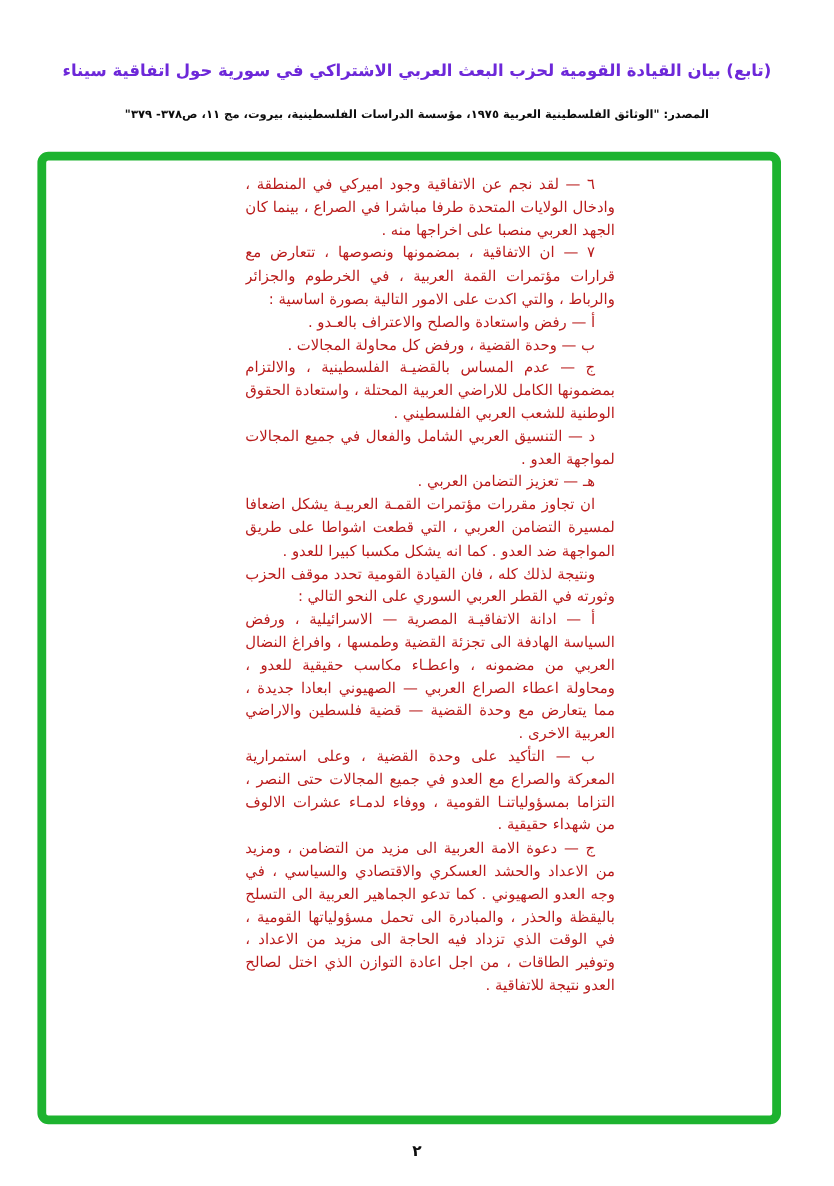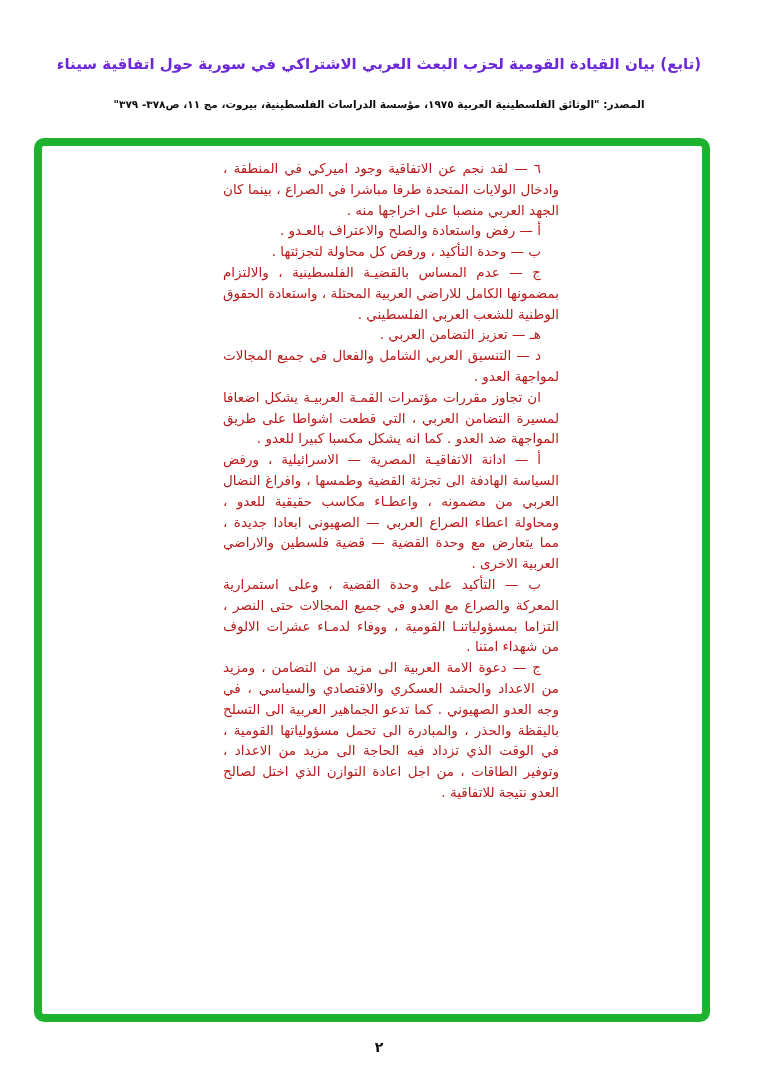--- a/index.html
+++ b/index.html
@@ -85,26 +85,28 @@
 <div class="page">
 
   <div class="doc-title">(تابع) بيان القيادة القومية لحزب البعث العربي الاشتراكي في سورية حول اتفاقية سيناء</div>
 
   <div class="doc-source">المصدر: "الوثائق الفلسطينية العربية ١٩٧٥، مؤسسة الدراسات الفلسطينية، بيروت، مج ١١، ص٣٧٨- ٣٧٩"</div>
 
   <div class="frame" style="border-color: rgb(29, 179, 47);"></div>
 
   <div class="text-block">
     <p>٦ — لقد نجم عن الاتفاقية وجود اميركي في المنطقة ، وادخال الولايات المتحدة طرفا مباشرا في الصراع ، بينما كان الجهد العربي منصبا على اخراجها منه .</p>
+    <p>٧ — ان الاتفاقية ، بمضمونها ونصوصها ، تتعارض مع قرارات مؤتمرات القمة العربية ، في الخرطوم والجزائر والرباط ، والتي اكدت على الامور التالية بصورة اساسية :</p>
     <p>أ — رفض واستعادة والصلح والاعتراف بالعـدو .</p>
-    <p>ب — وحدة التأكيد ، ورفض كل محاولة لتجزئتها .</p>
+    <p>ب — وحدة القضية ، ورفض كل محاولة المجالات .</p>
     <p>ج — عدم المساس بالقضيـة الفلسطينية ، والالتزام بمضمونها الكامل للاراضي العربية المحتلة ، واستعادة الحقوق الوطنية للشعب العربي الفلسطيني .</p>
+    <p>د — التنسيق العربي الشامل والفعال في جميع المجالات لمواجهة العدو .</p>
     <p>هـ — تعزيز التضامن العربي .</p>
-    <p>د — التنسيق العربي الشامل والفعال في جميع المجالات لمواجهة العدو .</p>
     <p>ان تجاوز مقررات مؤتمرات القمـة العربيـة يشكل اضعافا لمسيرة التضامن العربي ، التي قطعت اشواطا على طريق المواجهة ضد العدو . كما انه يشكل مكسبا كبيرا للعدو .</p>
+    <p>ونتيجة لذلك كله ، فان القيادة القومية تحدد موقف الحزب وثورته في القطر العربي السوري على النحو التالي :</p>
     <p>أ — ادانة الاتفاقيـة المصرية — الاسرائيلية ، ورفض السياسة الهادفة الى تجزئة القضية وطمسها ، وافراغ النضال العربي من مضمونه ، واعطـاء مكاسب حقيقية للعدو ، ومحاولة اعطاء الصراع العربي — الصهيوني ابعادا جديدة ، مما يتعارض مع وحدة القضية — قضية فلسطين والاراضي العربية الاخرى .</p>
-    <p>ب — التأكيد على وحدة القضية ، وعلى استمرارية المعركة والصراع مع العدو في جميع المجالات حتى النصر ، التزاما بمسؤولياتنـا القومية ، ووفاء لدمـاء عشرات الالوف من شهداء امتنا .</p>
+    <p>ب — التأكيد على وحدة القضية ، وعلى استمرارية المعركة والصراع مع العدو في جميع المجالات حتى النصر ، التزاما بمسؤولياتنـا القومية ، ووفاء لدمـاء عشرات الالوف من شهداء حقيقية .</p>
     <p>ج — دعوة الامة العربية الى مزيد من التضامن ، ومزيد من الاعداد والحشد العسكري والاقتصادي والسياسي ، في وجه العدو الصهيوني . كما تدعو الجماهير العربية الى التسلح باليقظة والحذر ، والمبادرة الى تحمل مسؤولياتها القومية ، في الوقت الذي تزداد فيه الحاجة الى مزيد من الاعداد ، وتوفير الطاقات ، من اجل اعادة التوازن الذي اختل لصالح العدو نتيجة للاتفاقية .</p>
   </div>
 
   <div class="page-number">٢</div>
 
 </div>
 
 </body></html>

